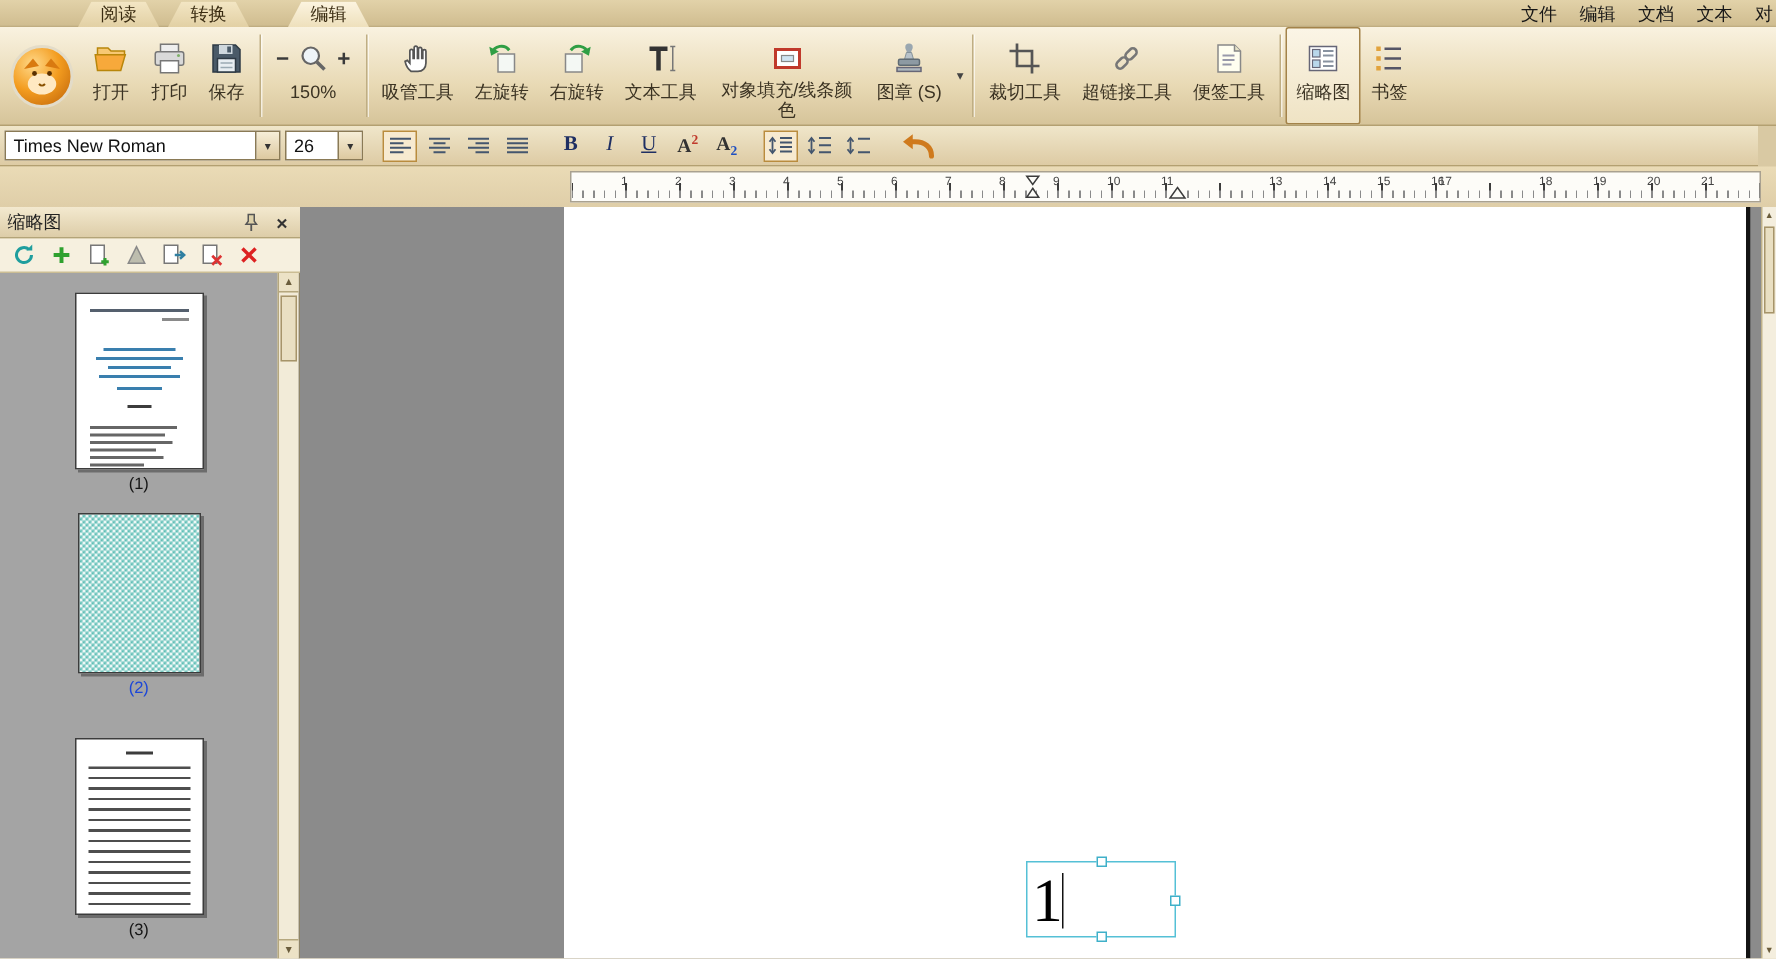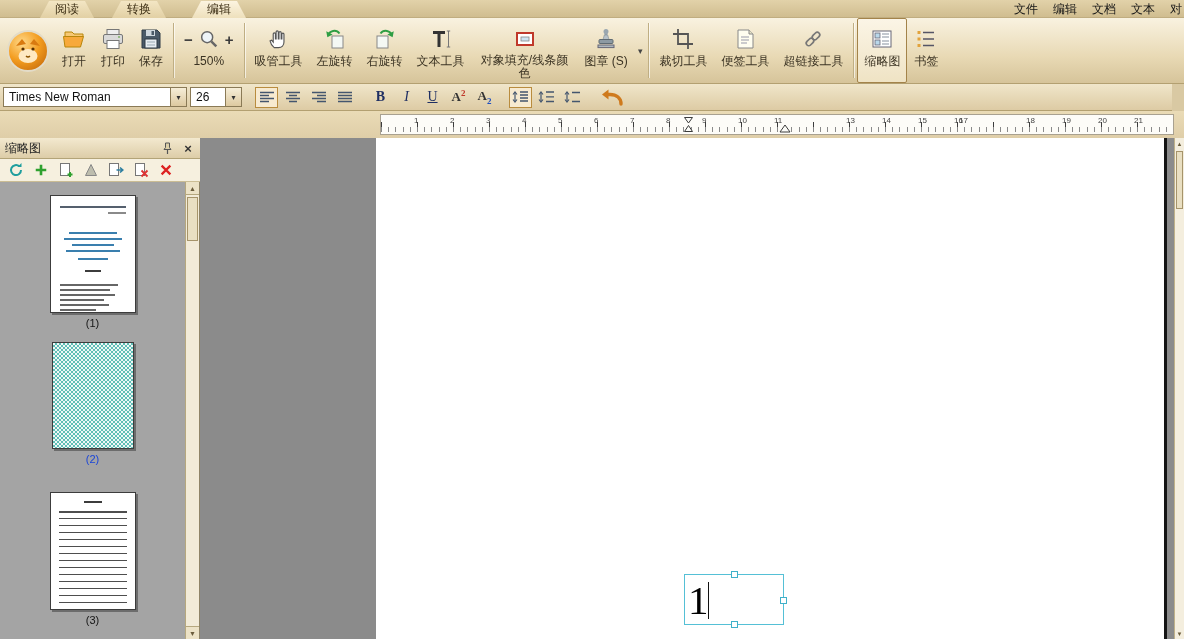--- a/index.html
+++ b/index.html
@@ -103,21 +103,21 @@
 .vs-arrow{position:absolute;left:0;right:0;height:11px;display:flex;align-items:center;justify-content:center;font-size:6px;color:#6b5d3c;cursor:default}
 .vs-up{top:0}
 .vs-down{bottom:0}
 .vs-thumb{position:absolute;left:1px;right:1px;top:13px;height:58px;background:#e9dfc2;border:1px solid #a6946a;cursor:default}
 svg{display:block}
 </style>
 </head>
 <body>
 
 <div class="tabbar">
-  <div class="tab" style="left:40px">阅读</div>
+  <div class="tab" style="left:52px">阅读</div>
   <div class="tab" style="left:112px">转换</div>
   <div class="tab active" style="left:192px">编辑</div>
   <div class="top-menu">
     <span>文件</span>
     <span>编辑</span>
     <span>文档</span>
     <span>文本</span>
     <span>对</span>
   </div>
 </div>
@@ -274,38 +274,38 @@
         <path d="M7 2v15h15" fill="none" stroke="#555" stroke-width="1.8"></path>
         <path d="M2 7h15v15" fill="none" stroke="#555" stroke-width="1.8"></path>
       </svg>
     </div>
     <div class="lbl">裁切工具</div>
   </div>
 
   <div class="tb-item">
     <div class="ico">
       <svg width="24" height="24" viewBox="0 0 24 24">
-        <path d="M5 3h11l4 4v14H5z" fill="#fffef0" stroke="#888"></path>
-        <path d="M16 3v4h4" fill="#e8e4c8" stroke="#888"></path>
-        <path d="M8 10h8M8 13h8M8 16h6" stroke="#99a" stroke-width="1.2"></path>
-      </svg>
-    </div>
-    <div class="lbl">便签工具</div>
-  </div>
-
-  <div class="tb-item">
-    <div class="ico">
-      <svg width="24" height="24" viewBox="0 0 24 24">
         <g transform="rotate(-45 12 12)" fill="none" stroke="#777" stroke-width="1.7">
           <rect x="3.5" y="9.5" width="8.5" height="5" rx="2.5"></rect>
           <rect x="12" y="9.5" width="8.5" height="5" rx="2.5"></rect>
         </g>
       </svg>
     </div>
     <div class="lbl">超链接工具</div>
+  </div>
+
+  <div class="tb-item">
+    <div class="ico">
+      <svg width="24" height="24" viewBox="0 0 24 24">
+        <path d="M5 3h11l4 4v14H5z" fill="#fffef0" stroke="#888"></path>
+        <path d="M16 3v4h4" fill="#e8e4c8" stroke="#888"></path>
+        <path d="M8 10h8M8 13h8M8 16h6" stroke="#99a" stroke-width="1.2"></path>
+      </svg>
+    </div>
+    <div class="lbl">便签工具</div>
   </div>
 
   <div class="vsep"></div>
 
   <div class="tb-item active">
     <div class="ico">
       <svg width="24" height="24" viewBox="0 0 24 24">
         <rect x="3" y="4" width="18" height="16" fill="#fff" stroke="#667"></rect>
         <rect x="5" y="6" width="5" height="5" fill="#b9d7ea" stroke="#667" stroke-width=".8"></rect>
         <rect x="5" y="13" width="5" height="5" fill="#b9d7ea" stroke="#667" stroke-width=".8"></rect>

